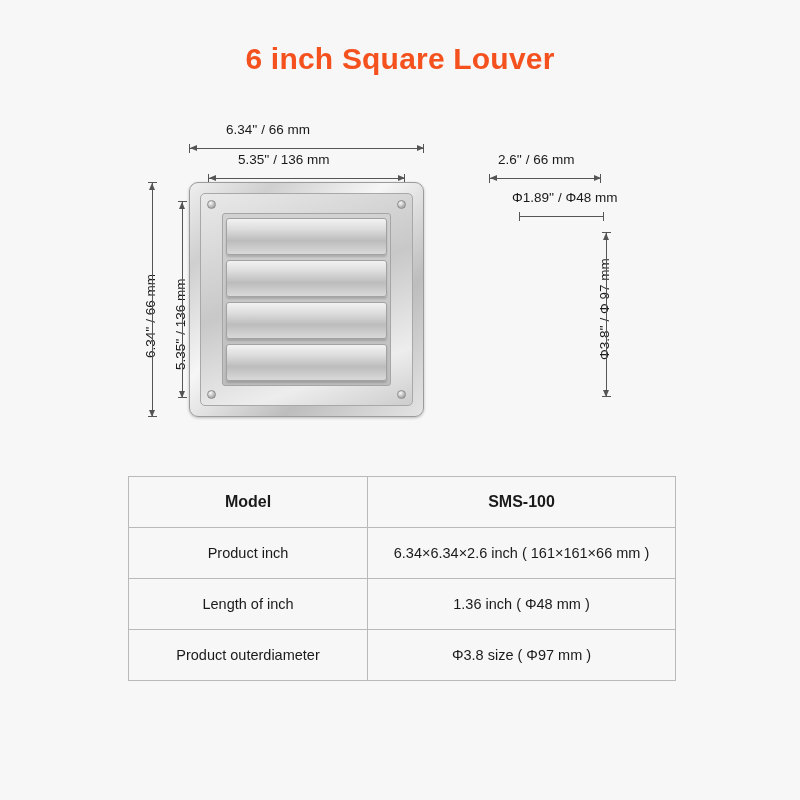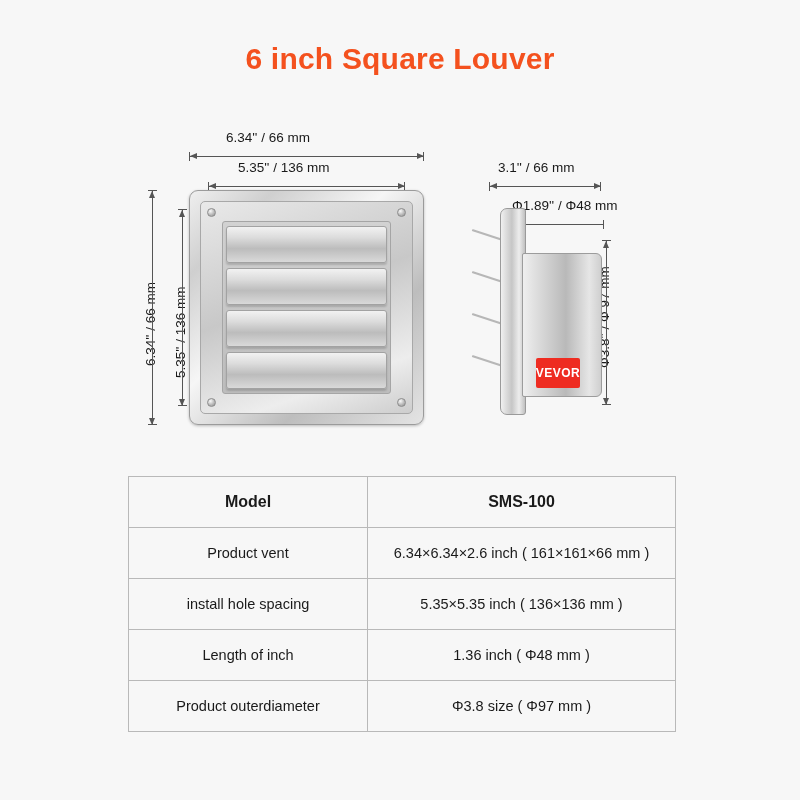--- a/index.html
+++ b/index.html
@@ -30,21 +30,21 @@
     text-align: center;
     font-size: 30px;
     font-weight: bold;
     color: #f4511e;
     letter-spacing: 0.2px;
   }
 
   
   .diagram {
     position: absolute;
-    top: 110px;
+    top: 102px;
     left: 0;
     width: 800px;
     height: 350px;
   }
 
   
   .dim {
     position: absolute;
     font-size: 13.5px;
     color: #1a1a1a;
@@ -264,64 +264,51 @@
         <div class="screw" style="right:6px; bottom:6px;"></div>
         <div class="inner-well">
           <div class="louver-blade" style="top:4px;"></div>
           <div class="louver-blade" style="top:46px;"></div>
           <div class="louver-blade" style="top:88px;"></div>
           <div class="louver-blade" style="top:130px;"></div>
         </div>
       </div>
     </div>
 
-    <div class="dim" style="left:498px; top:50px;">3.1'' / 66 mm</div>
+    <div class="dim" style="left:498px; top:50px;">2.6'' / 66 mm</div>
     <div class="mline h" style="left:489px; top:76px; width:112px;"></div>
     <div class="tick v" style="left:489px; top:72px;"></div>
     <div class="tick v" style="left:600px; top:72px;"></div>
     <div class="arrow left" style="left:490px; top:73px;"></div>
     <div class="arrow right" style="left:594px; top:73px;"></div>
 
     <div class="dim" style="left:512px; top:88px;">Φ1.89'' / Φ48 mm</div>
     <div class="mline h" style="left:519px; top:114px; width:85px;"></div>
     <div class="tick v" style="left:519px; top:110px;"></div>
     <div class="tick v" style="left:603px; top:110px;"></div>
 
     <div class="dim vert" style="left:597px; top:258px;">Φ3.8'' / Φ 97 mm</div>
     <div class="mline v" style="left:606px; top:130px; height:165px;"></div>
     <div class="tick h" style="left:602px; top:130px;"></div>
     <div class="tick h" style="left:602px; top:294px;"></div>
     <div class="arrow up" style="left:603px; top:131px;"></div>
     <div class="arrow down" style="left:603px; top:288px;"></div>
 
-    <div class="side-view">
-      <div class="side-blade" style="left:0px; top:52px;"></div>
-      <div class="side-blade" style="left:0px; top:94px;"></div>
-      <div class="side-blade" style="left:0px; top:136px;"></div>
-      <div class="side-blade" style="left:0px; top:178px;"></div>
-      <div class="side-flange"></div>
-      <div class="side-barrel"></div>
-      <div class="brand-label">VEVOR</div>
-    </div>
 
   </div>
 
   <table class="spec-table">
     <tbody>
       <tr class="header">
         <td class="key">Model</td>
         <td class="val">SMS-100</td>
       </tr>
       <tr>
-        <td class="key">Product vent</td>
+        <td class="key">Product inch</td>
         <td class="val">6.34×6.34×2.6 inch ( 161×161×66 mm )</td>
-      </tr>
-      <tr>
-        <td class="key">install hole spacing</td>
-        <td class="val">5.35×5.35 inch ( 136×136 mm )</td>
       </tr>
       <tr>
         <td class="key">Length of inch</td>
         <td class="val">1.36 inch ( Φ48 mm )</td>
       </tr>
       <tr>
         <td class="key">Product outerdiameter</td>
         <td class="val">Φ3.8 size ( Φ97 mm )</td>
       </tr>
     </tbody>

